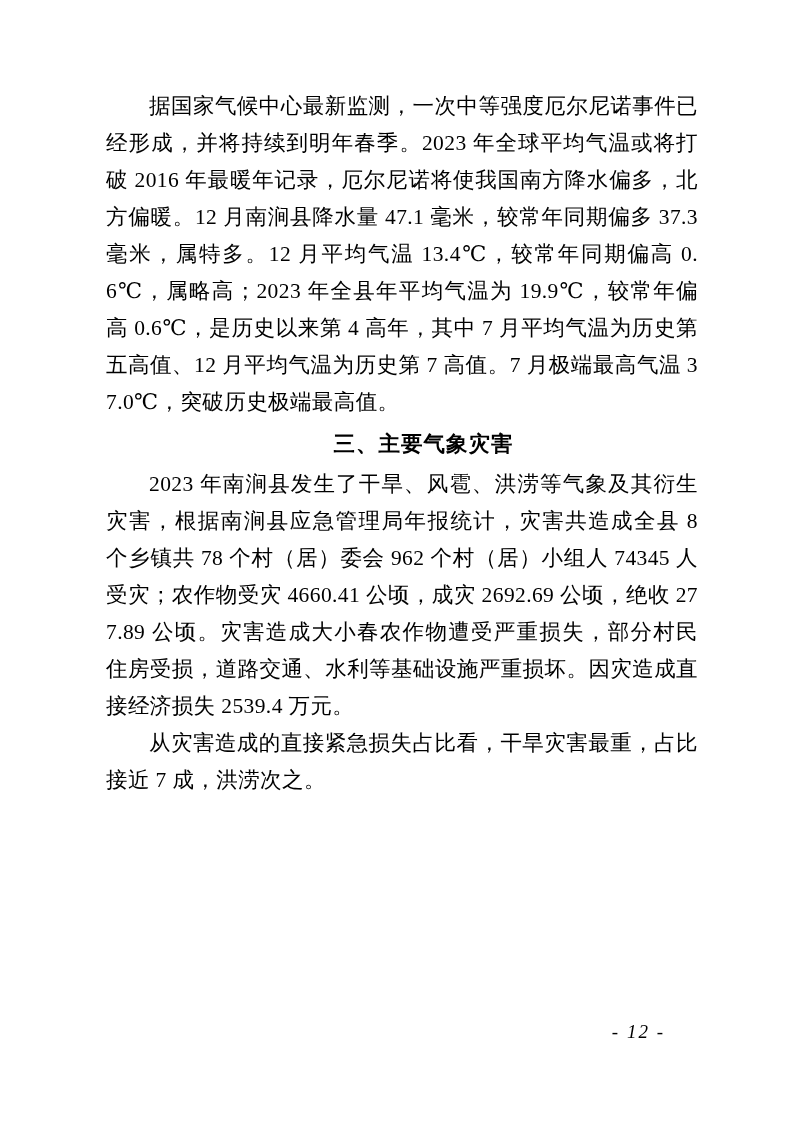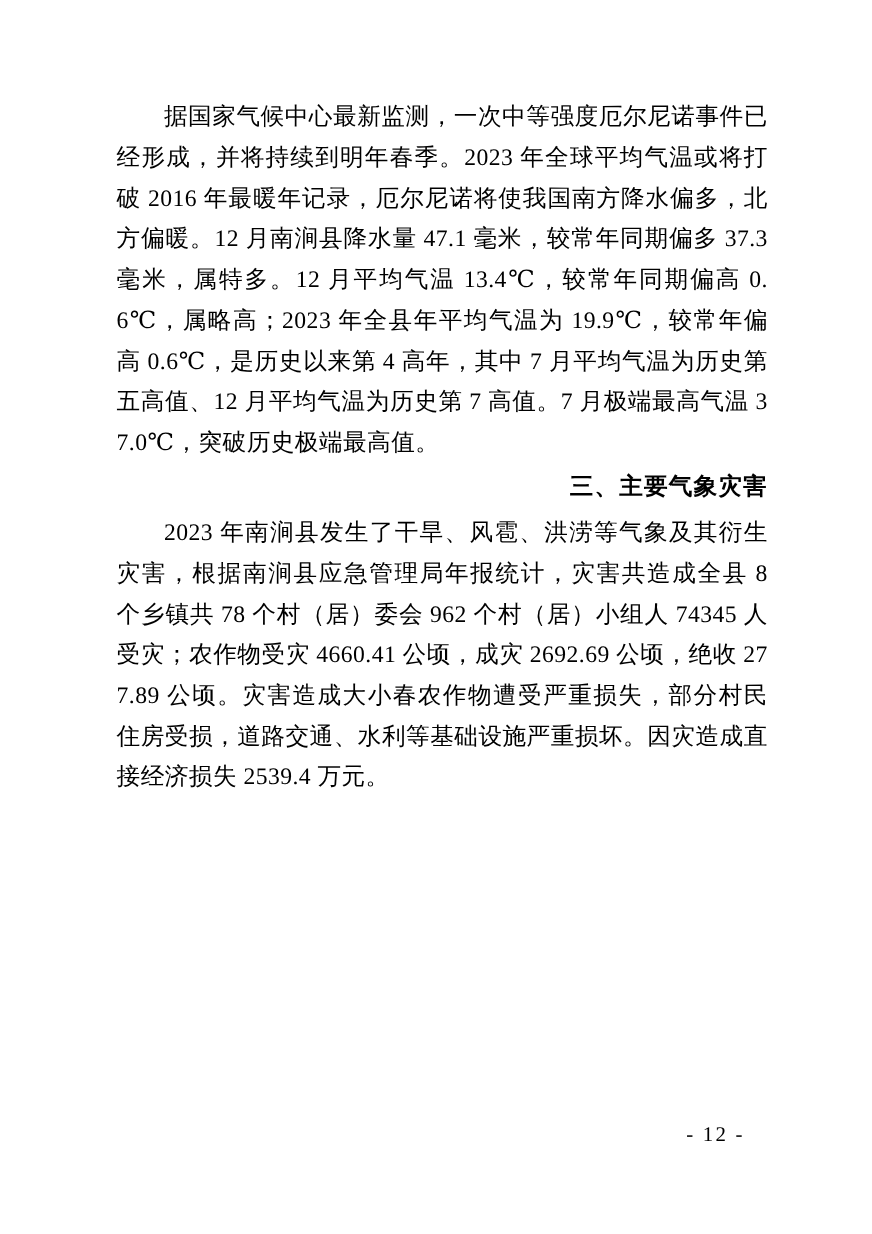--- a/index.html
+++ b/index.html
@@ -39,42 +39,44 @@
   }
   .content p.heading-sub {
     font-weight: bold;
     text-indent: 2em;
     text-align: left;
     margin: 8px 0 5px 0;
     font-size: 22px;
   }
   .content p.heading-main {
     font-weight: bold;
-    font-family: Liberation Mono, monospace;
+    font-family: Liberation Serif, serif;
     text-indent: 2em;
-    text-align: right;
+    text-align: center;
     margin: 5px 0 3px 0;
     font-size: 21.5px;
     letter-spacing: 1px;
   }
   .footer {
     position: absolute;
     top: 1020px;
-    right: 116px;
+    right: 128px;
     font-size: 19px;
     line-height: 24px;
     letter-spacing: 2px;
     color: #000000;
+    font-style: italic;
   }
 </style>
 </head>
 <body>
 
 <div class="page">
   <div class="content" id="content">
       <p class="body-paragraph indent">据国家气候中心最新监测，一次中等强度厄尔尼诺事件已经形成，并将持续到明年春季。2023 年全球平均气温或将打破 2016 年最暖年记录，厄尔尼诺将使我国南方降水偏多，北方偏暖。12 月南涧县降水量 47.1 毫米，较常年同期偏多 37.3 毫米，属特多。12 月平均气温 13.4℃，较常年同期偏高 0.6℃，属略高；2023 年全县年平均气温为 19.9℃，较常年偏高 0.6℃，是历史以来第 4 高年，其中 7 月平均气温为历史第五高值、12 月平均气温为历史第 7 高值。7 月极端最高气温 37.0℃，突破历史极端最高值。</p>
       <p class="heading-main indent">三、主要气象灾害</p>
       <p class="body-paragraph indent">2023 年南涧县发生了干旱、风雹、洪涝等气象及其衍生灾害，根据南涧县应急管理局年报统计，灾害共造成全县 8 个乡镇共 78 个村（居）委会 962 个村（居）小组人 74345 人受灾；农作物受灾 4660.41 公顷，成灾 2692.69 公顷，绝收 277.89 公顷。灾害造成大小春农作物遭受严重损失，部分村民住房受损，道路交通、水利等基础设施严重损坏。因灾造成直接经济损失 2539.4 万元。</p>
+      <p class="body-paragraph indent">从灾害造成的直接紧急损失占比看，干旱灾害最重，占比接近 7 成，洪涝次之。</p>
     </div>
   <div class="footer">
     <span>- 12 -</span>
   </div>
 </div>
 
 </body></html>

